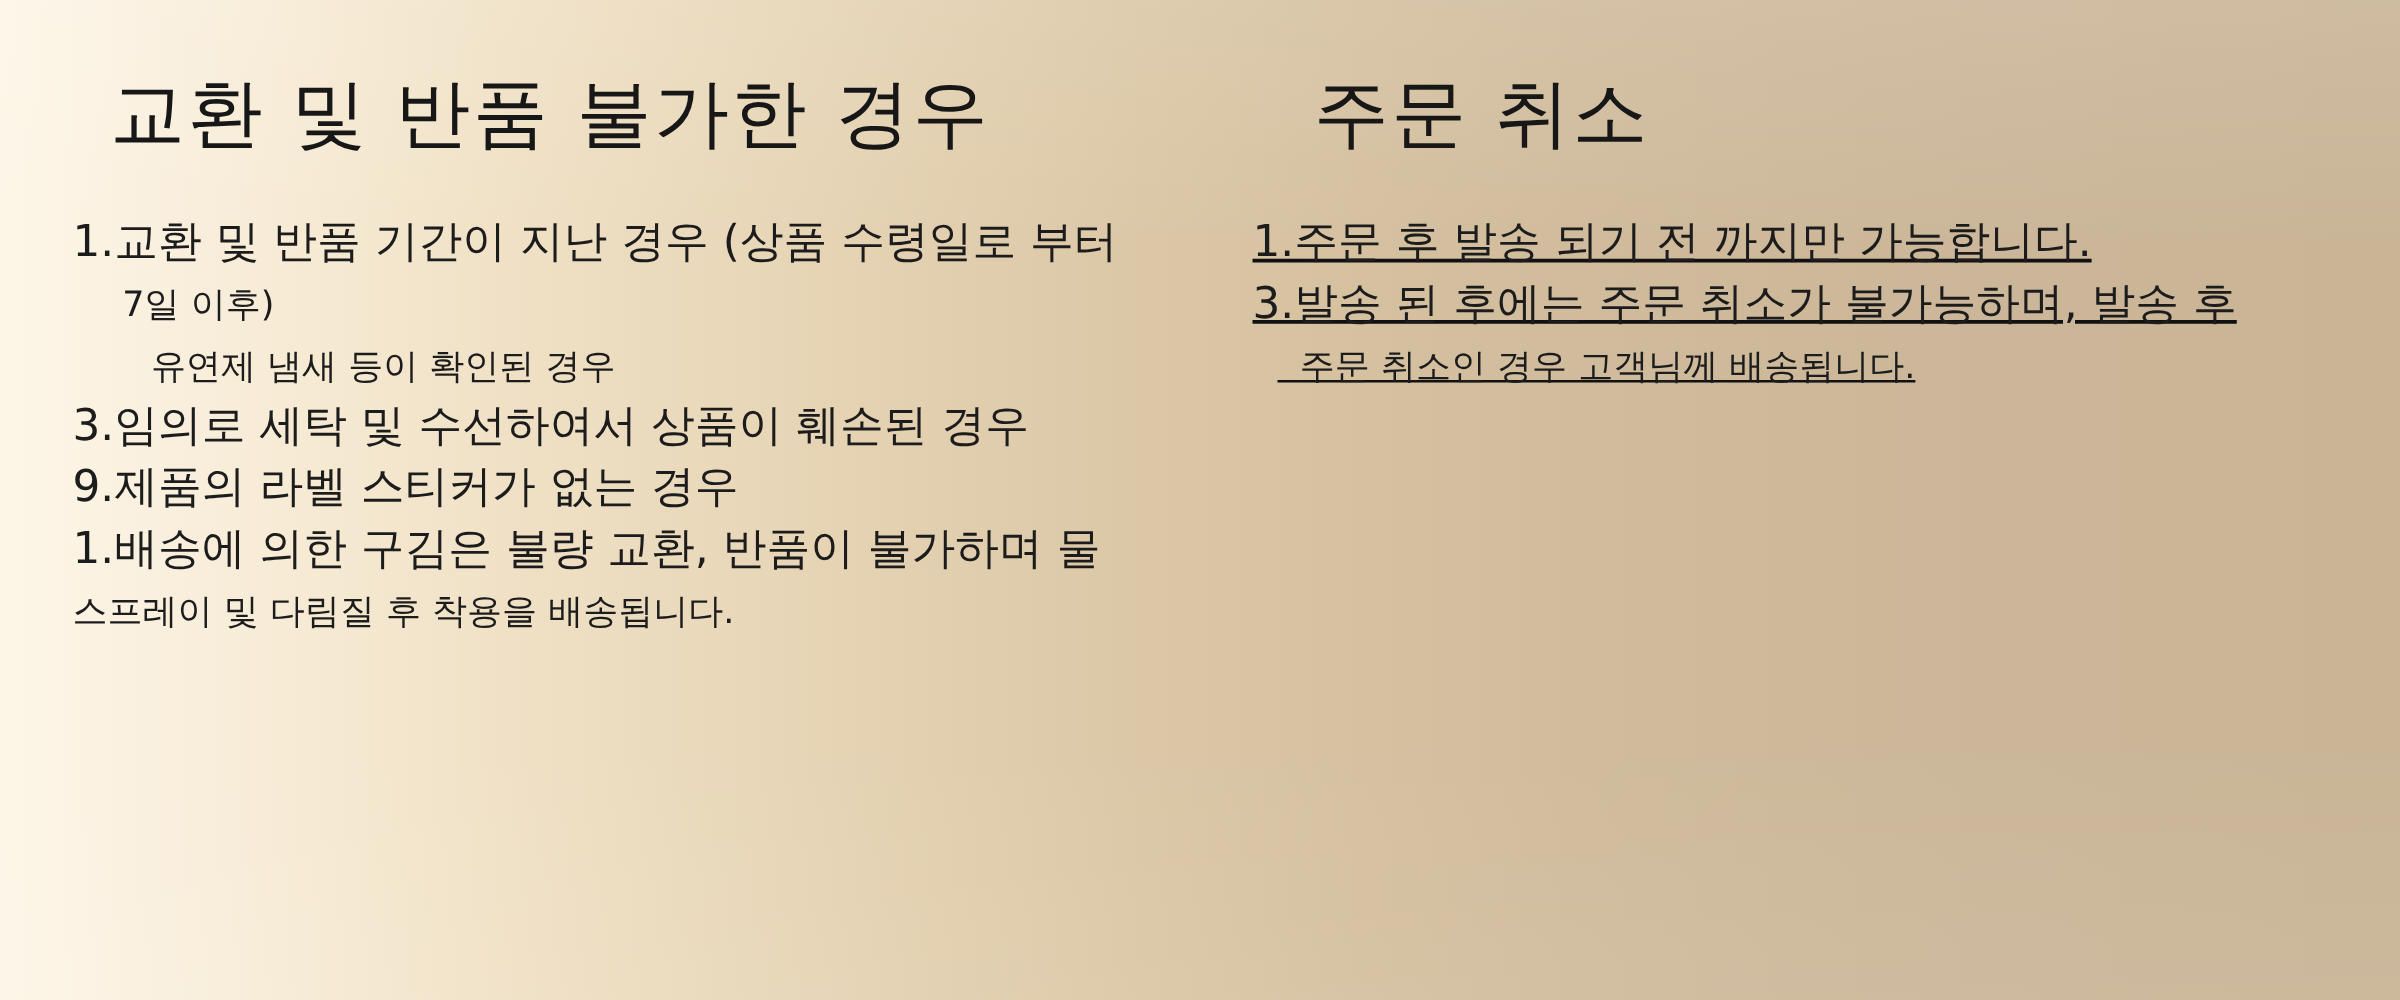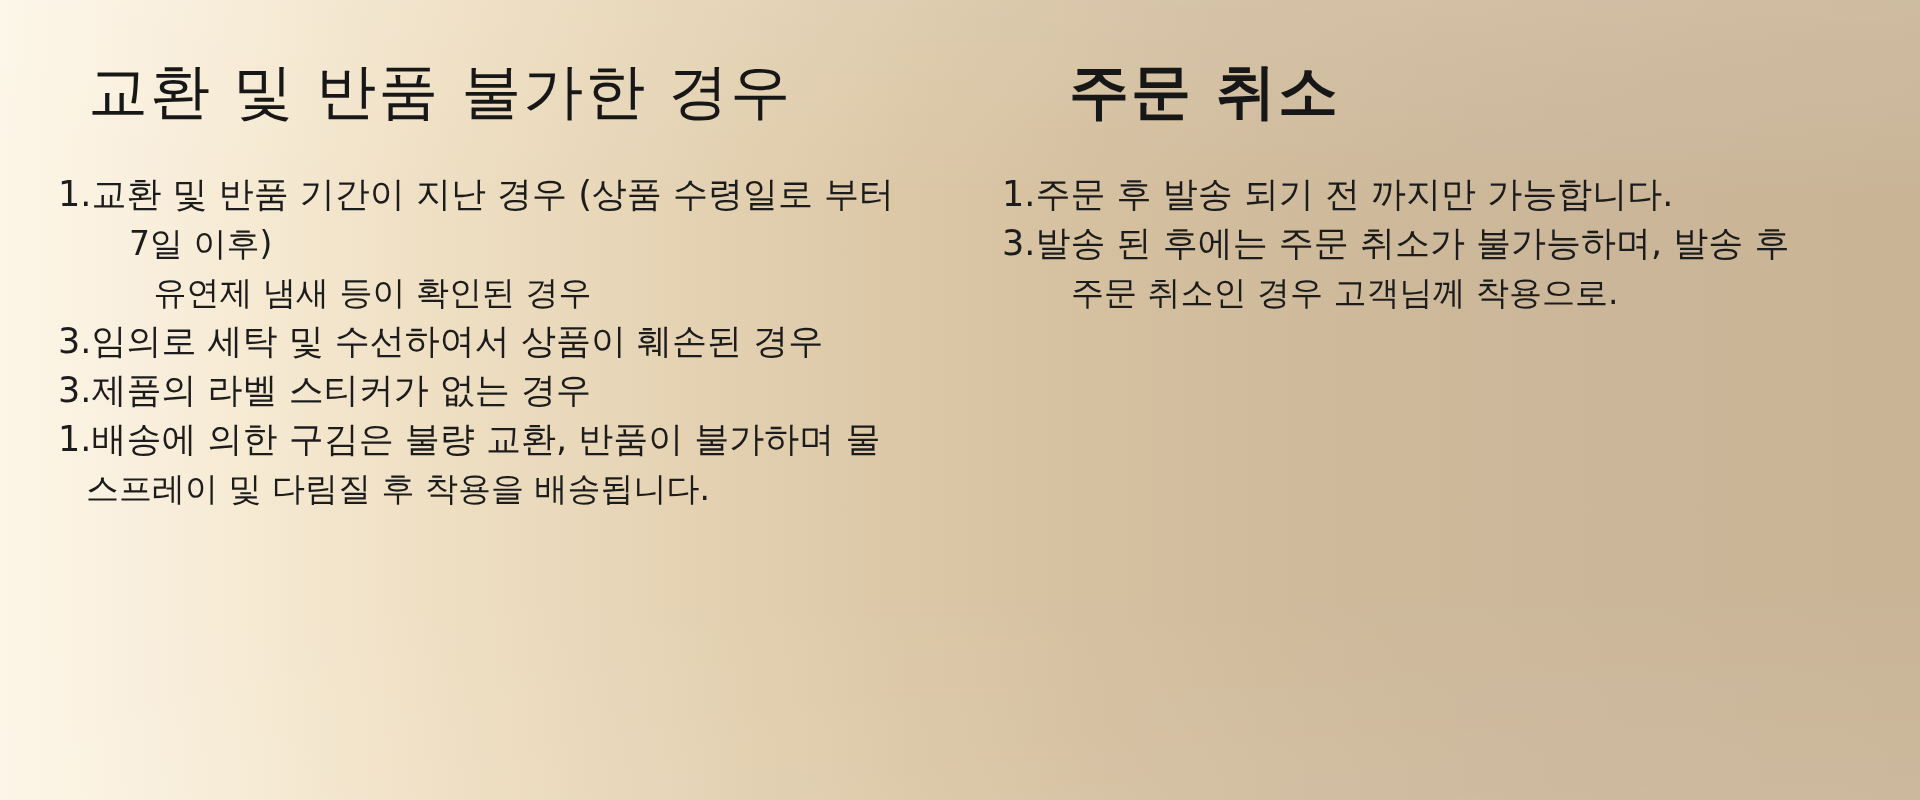--- a/index.html
+++ b/index.html
@@ -80,49 +80,48 @@
     font-weight: 400;
     letter-spacing: 2px;
     color: #171717;
     line-height: 1.1;
     white-space: nowrap;
   }
   .title-left {
     margin: 58px 0 0 88px;
   }
   .title-right {
-    margin: 58px 0 0 89px;
-    font-weight: bold;
+    margin: 58px 0 0 71px;
   }
 
   .item-list {
     list-style: none;
     margin: 0;
     padding: 0;
   }
   .list-left {
     margin: 46px 0 0 58px;
   }
   .list-right {
     margin: 46px 0 0 22px;
+    text-decoration: underline;
   }
 
   .item {
     font-size: 35px;
     line-height: 49px;
     color: #1c1c1c;
     letter-spacing: 0px;
     white-space: pre;
   }
   .item-cont {
-    font-size: 33px;
+    font-size: 28px;
     line-height: 49px;
     color: #1c1c1c;
     white-space: pre;
-    margin-left: 28px;
   }
   
   .indent-1 { padding-left: 22px; }
   .indent-2 { padding-left: 36px; }
   .indent-0 { padding-left: 0px; }
   .indent-r { padding-left: 20px; }
 </style>
 </head>
 <body>
 
@@ -130,30 +129,30 @@
   <div class="columns">
 
     <div class="column column-left">
       <h1 class="section-title title-left">교환 및 반품 불가한 경우</h1>
 
       <ul class="item-list list-left">
         <li class="item indent-0">1.교환 및 반품 기간이 지난 경우 (상품 수령일로 부터</li>
         <li class="item-cont indent-1">  7일 이후)</li>
         <li class="item-cont indent-2">   유연제 냄새 등이 확인된 경우</li>
         <li class="item indent-0">3.임의로 세탁 및 수선하여서 상품이 훼손된 경우</li>
-        <li class="item indent-0">3.제품의 라벨 스티커가 없는 경우</li>
+        <li class="item indent-0">9.제품의 라벨 스티커가 없는 경우</li>
         <li class="item indent-0">1.배송에 의한 구김은 불량 교환, 반품이 불가하며 물</li>
         <li class="item-cont indent-0">스프레이 및 다림질 후 착용을 배송됩니다.</li>
       </ul>
     </div>
 
     <div class="column column-right">
       <h1 class="section-title title-right">주문 취소</h1>
 
       <ul class="item-list list-right">
         <li class="item indent-0">1.주문 후 발송 되기 전 까지만 가능합니다.</li>
         <li class="item indent-0">3.발송 된 후에는 주문 취소가 불가능하며, 발송 후</li>
-        <li class="item-cont indent-r">  주문 취소인 경우 고객님께 착용으로.</li>
+        <li class="item-cont indent-r">  주문 취소인 경우 고객님께 배송됩니다.</li>
       </ul>
     </div>
 
   </div>
 </div>
 
 </body></html>

